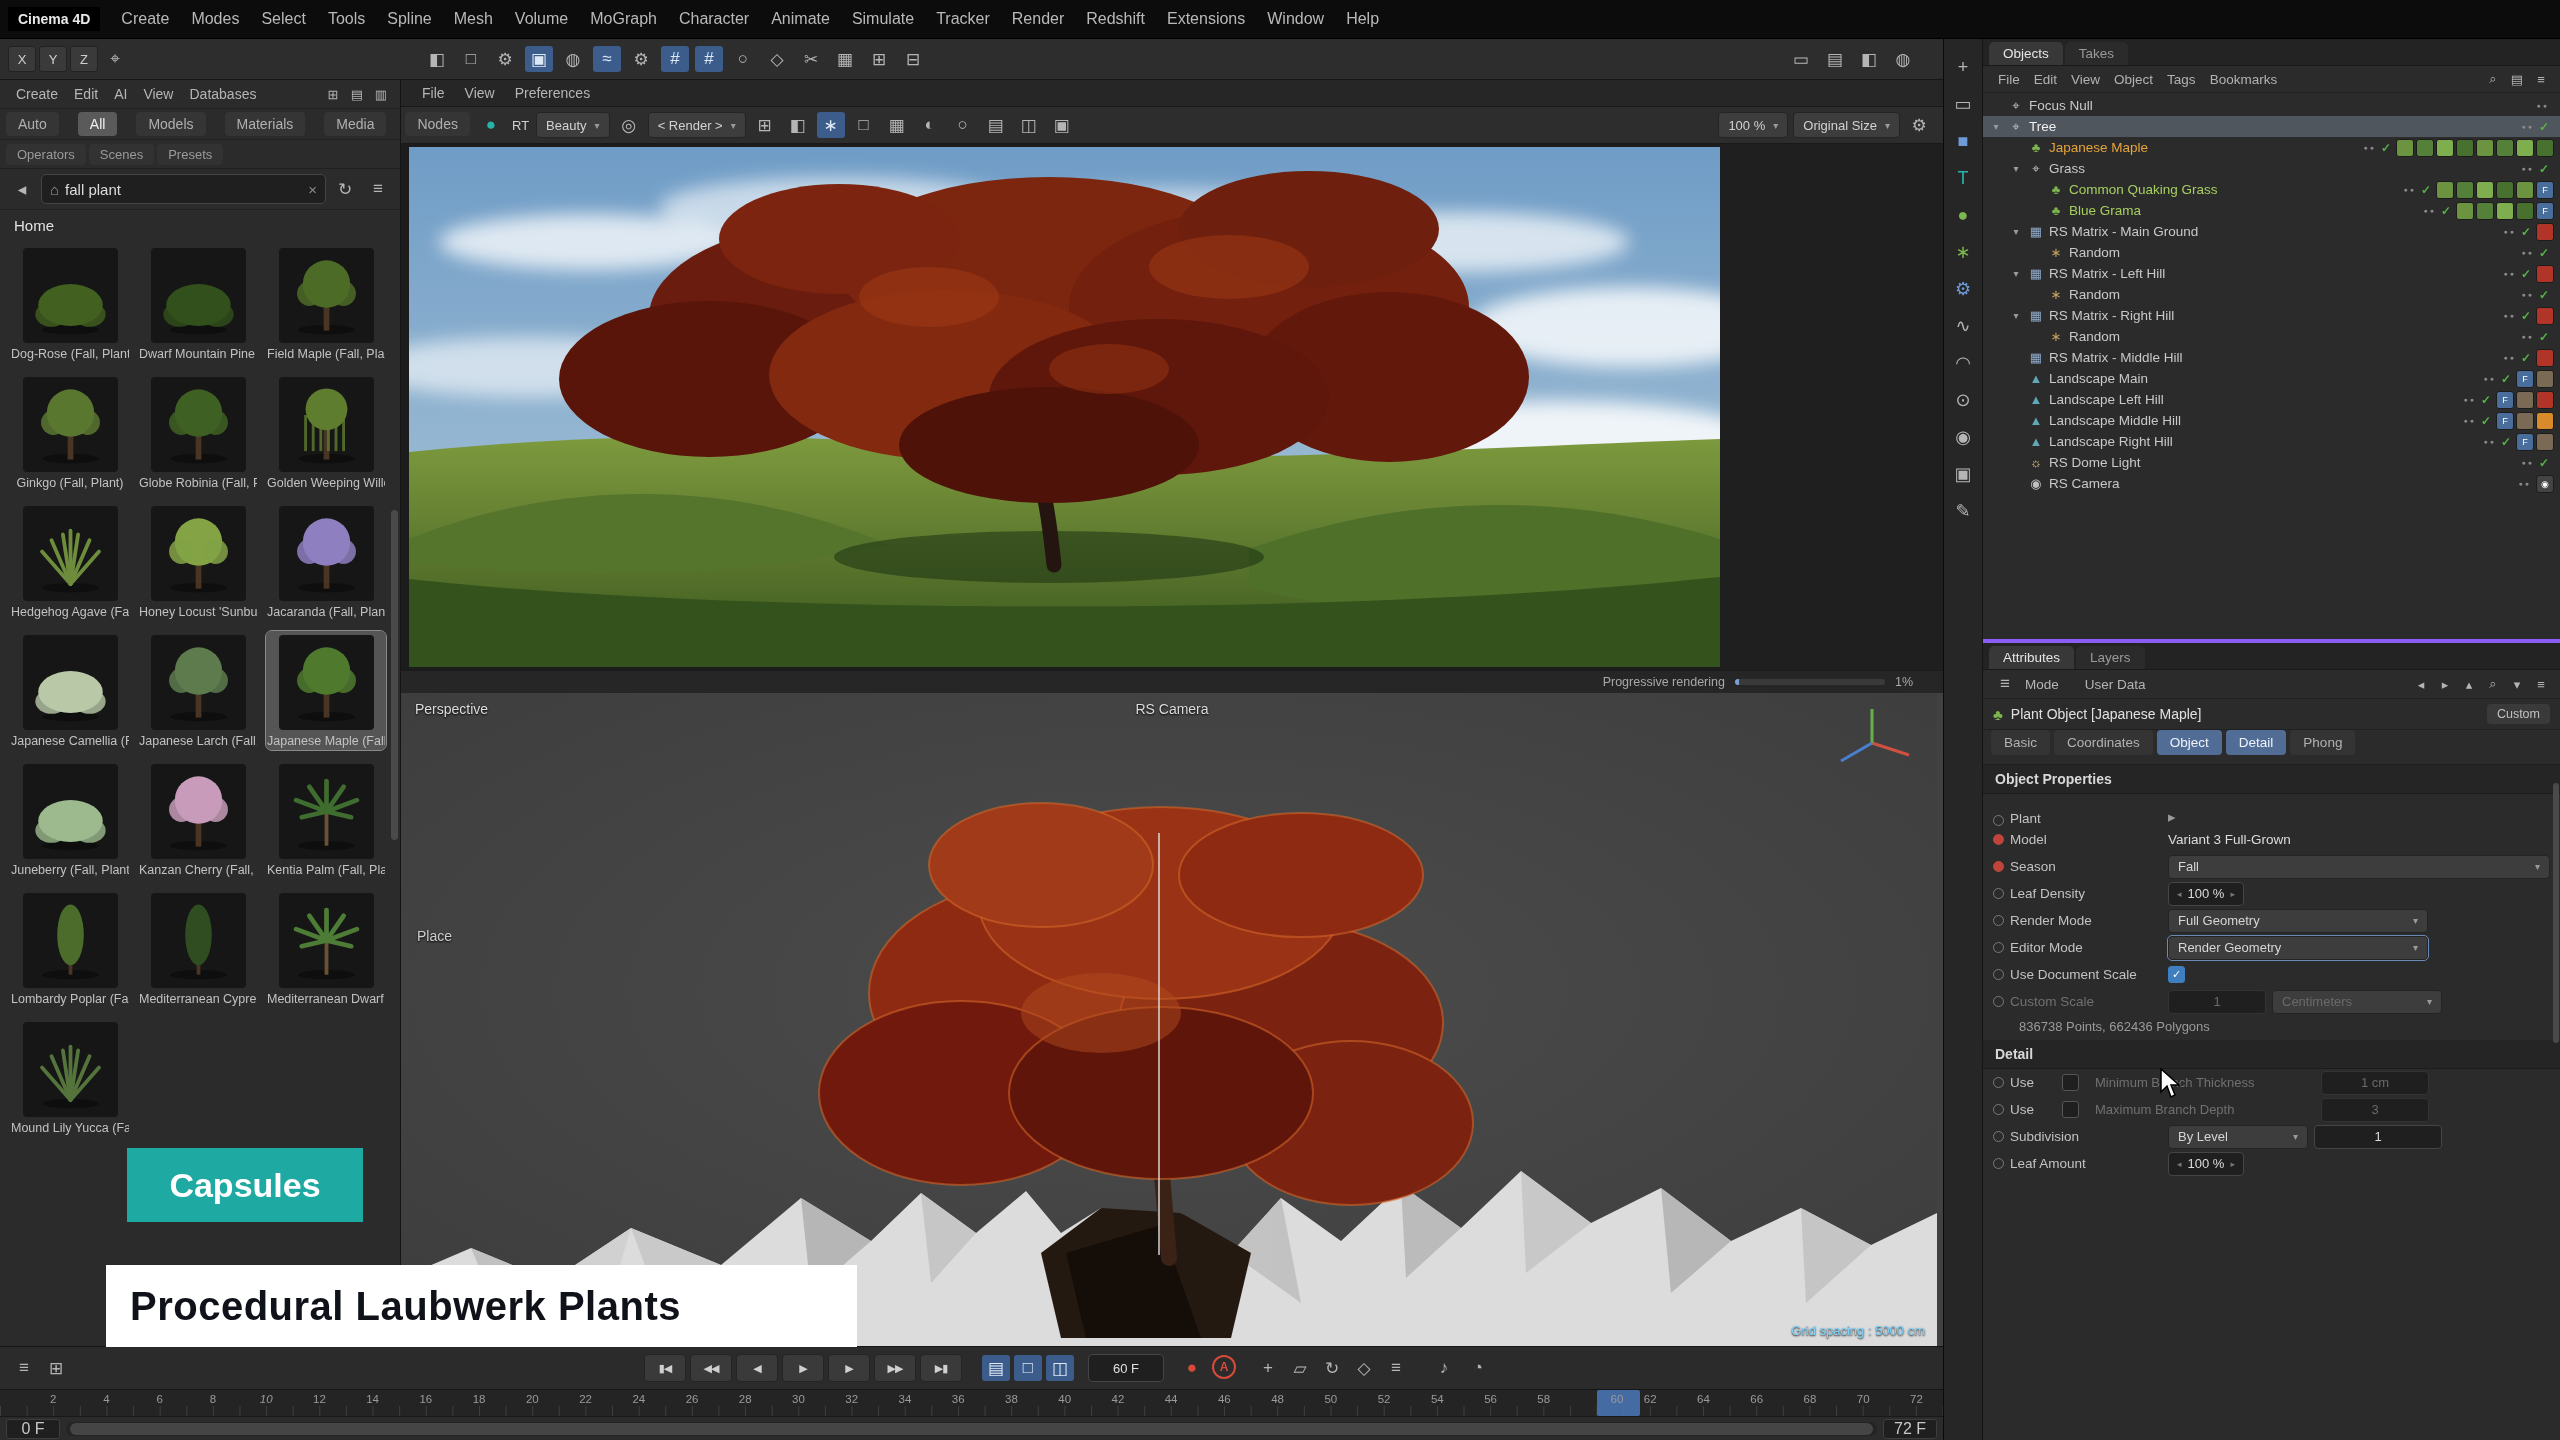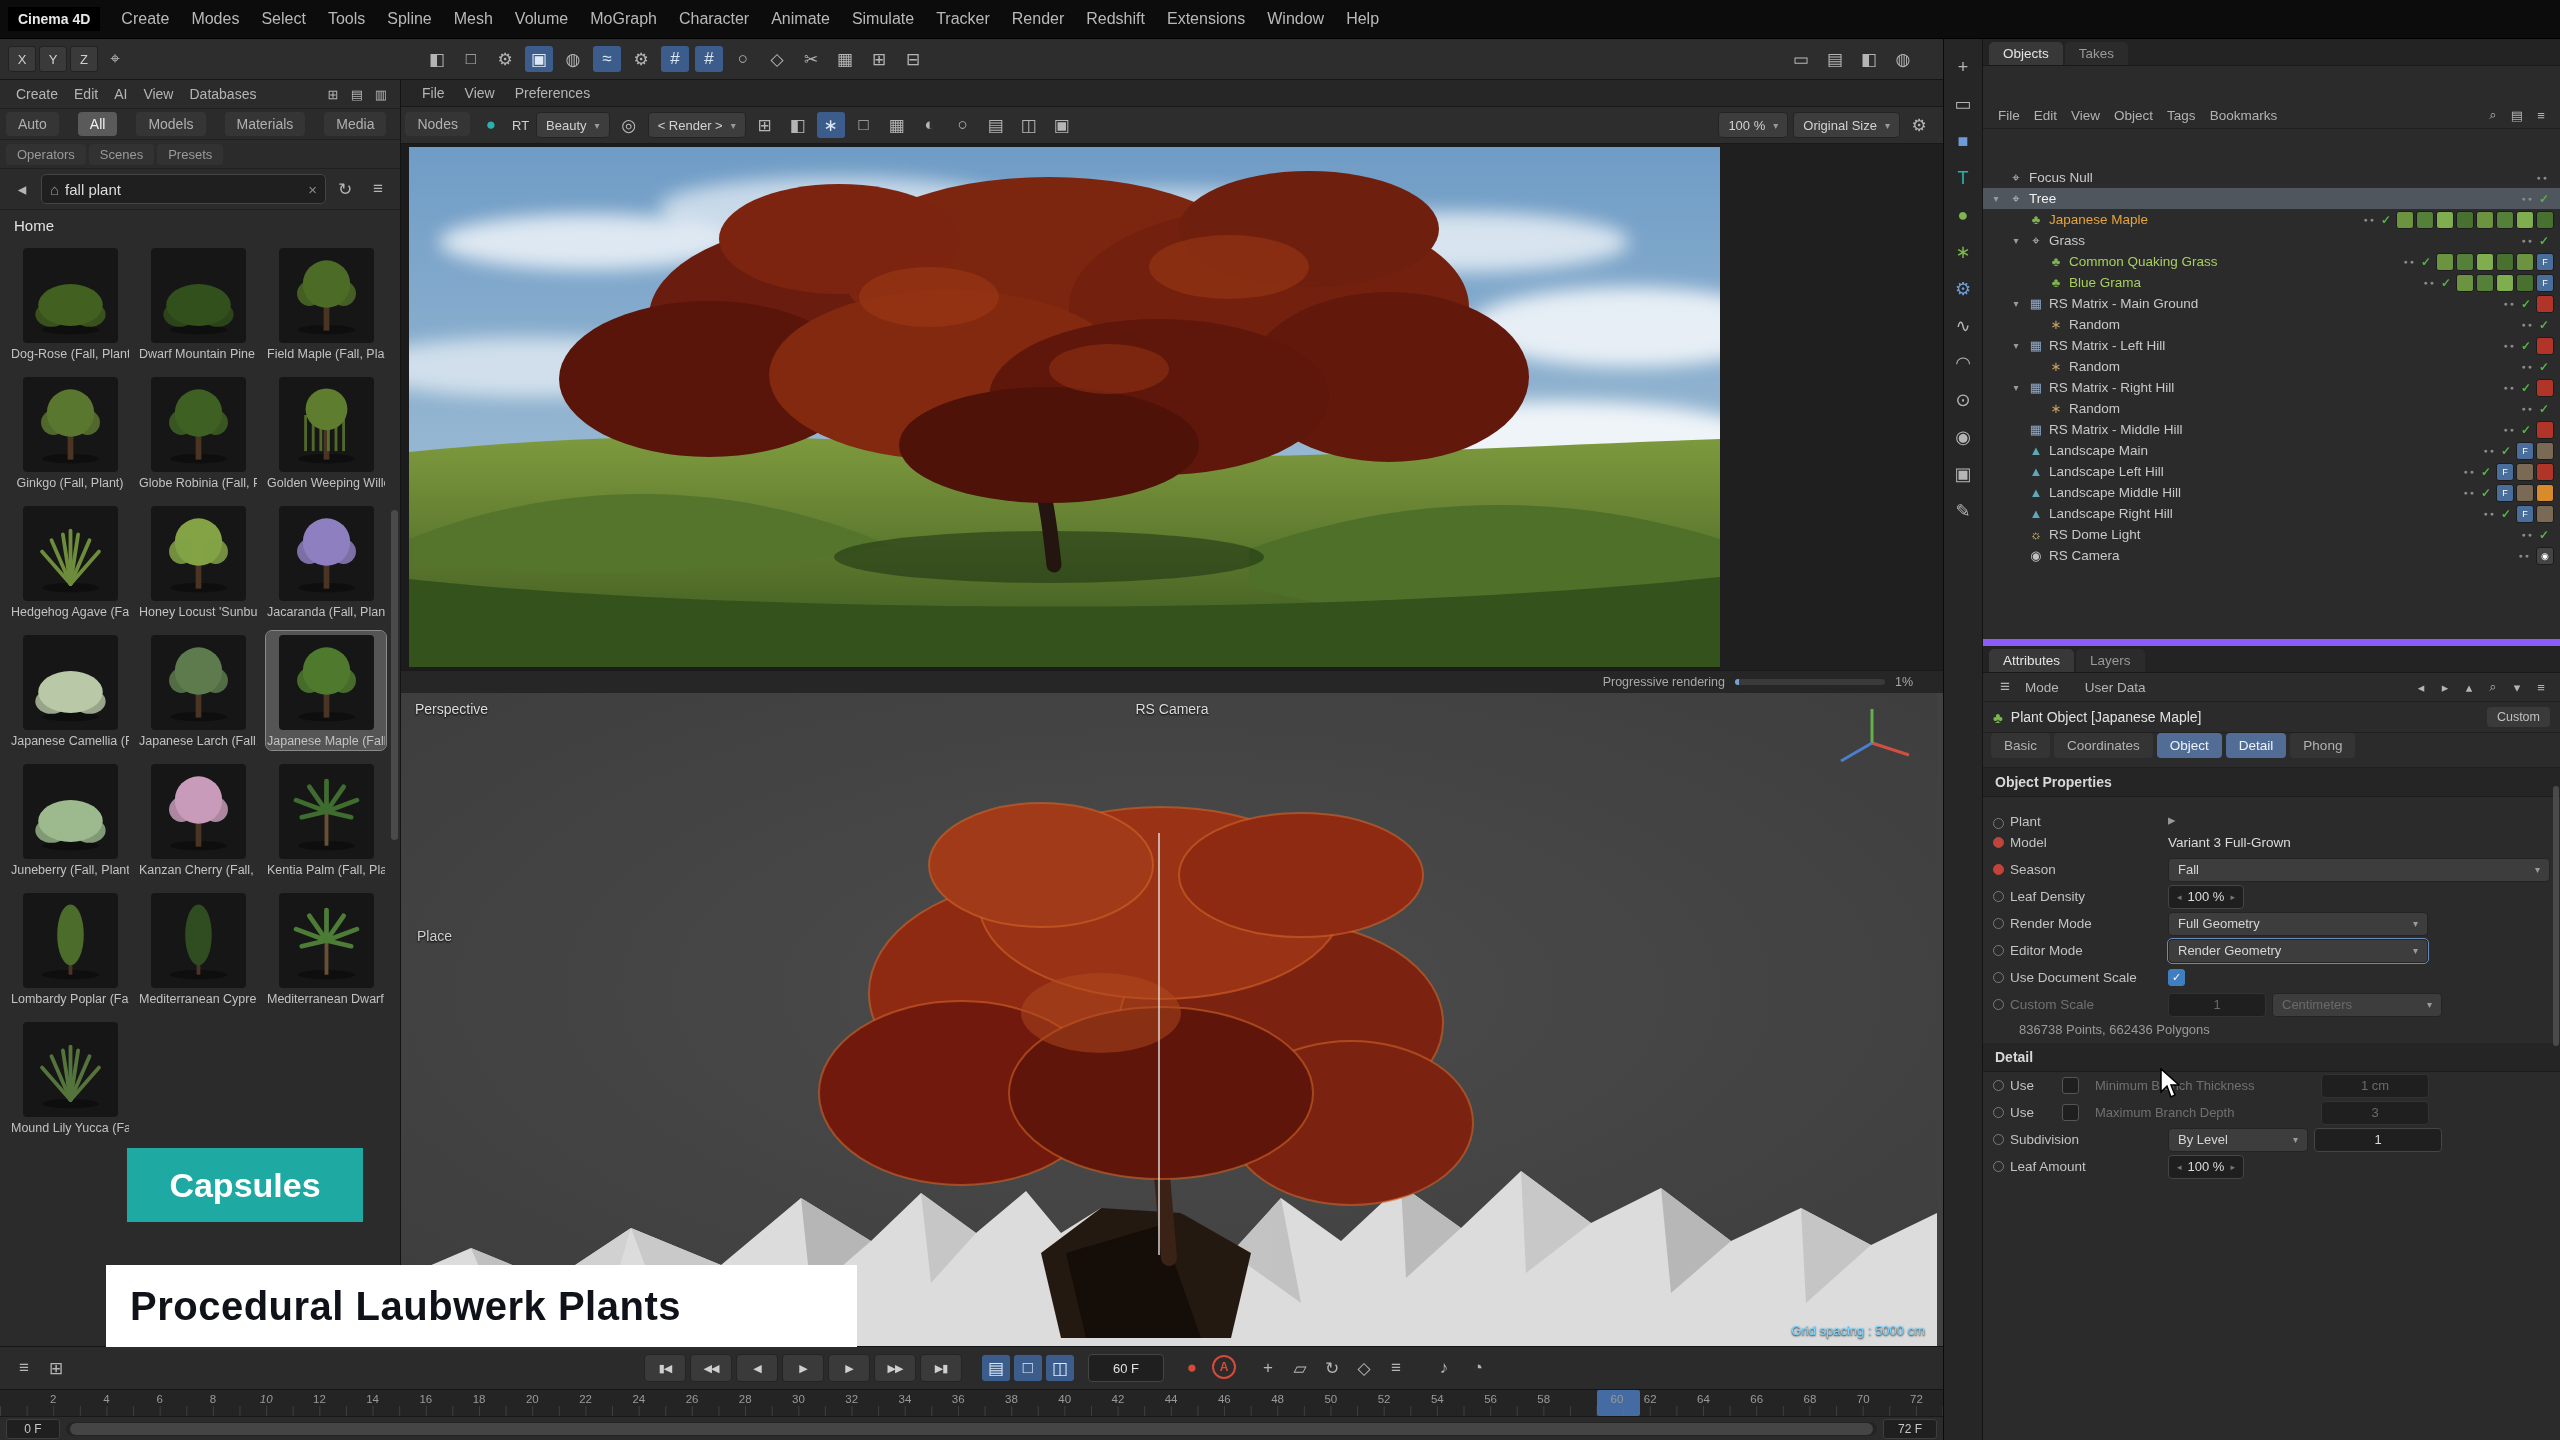--- a/index.html
+++ b/index.html
@@ -81,36 +81,36 @@
   .anim-bar{height:42px;background:#2b2b2b;border-top:1px solid #161616;display:flex;align-items:center;gap:6px;padding:0 10px;}
   .corner-icons{display:flex;gap:4px;margin-right:8px;}
   .transport{display:flex;gap:4px;margin-left:560px;}
   .tr-btn{min-width:30px;height:26px;background:#3a3a3a;border:1px solid #242424;border-radius:4px;display:flex;align-items:center;justify-content:center;font-size:11px;color:#cfcfcf;padding:0 5px;letter-spacing:-1px;}
   .frame-field{width:74px;height:26px;background:#1f1f1f;border:1px solid #444;border-radius:4px;display:flex;align-items:center;justify-content:center;font-size:13px;color:#e0e0e0;margin:0 8px;}
   .ruler{height:26px;background:#242424;border-top:1px solid #161616;position:relative;
      background-image:linear-gradient(90deg,#3e3e3e 1px,transparent 1px);background-size:calc(100%/73) 10px;background-repeat:repeat-x;background-position:0 bottom;}
   .tick{position:absolute;top:3px;transform:translateX(-50%);font-size:11.5px;color:#9a9a9a;}
   .scrubber{position:absolute;top:0;bottom:0;width:calc(100%/73 * 1.6);background:#4a79b8;opacity:.85;border-radius:2px;}
   .range-bar{height:24px;background:#2b2b2b;display:flex;align-items:center;gap:6px;padding:0 6px;border-top:1px solid #191919;}
-  .range-label{width:52px;height:18px;background:#1f1f1f;border:1px solid #3d3d3d;border-radius:3px;font-size:12px;color:#c8c8c8;display:flex;align-items:center;justify-content:center;}
+  .range-label{width:52px;height:18px;background:#1f1f1f;border:1px solid #3d3d3d;border-radius:3px;font-size:16px;color:#c8c8c8;display:flex;align-items:center;justify-content:center;}
   .range-track{flex:1;height:14px;background:#242424;border-radius:7px;position:relative;}
   .range-thumb{position:absolute;inset:1px 4px;background:#454545;border-radius:6px;}
   
   .tool-strip{width:38px;background:#262626;border-right:1px solid #141414;display:flex;flex-direction:column;align-items:center;padding-top:14px;gap:9px;}
   .tool-strip .tbi{width:30px;height:28px;font-size:18px;}
   
   .right-panel{width:577px;background:#2b2b2b;display:flex;flex-direction:column;}
   .rp-tabs{height:26px;background:#232323;display:flex;align-items:flex-end;gap:2px;padding:0 6px;border-bottom:1px solid #191919;}
   .rp-tab{padding:4px 14px;font-size:13.5px;color:#9a9a9a;background:#2b2b2b;border-radius:5px 5px 0 0;}
   .rp-tab.active{color:#e5e5e5;background:#383838;}
   .op-menu{height:26px;display:flex;align-items:center;padding:0 8px;font-size:13.5px;color:#b2b2b2;border-bottom:1px solid #202020;}
   .op-menu .mi{padding:2px 7px;}
   .op-menu-icons{margin-left:auto;display:flex;gap:2px;}
   .op-menu-icons .tbi{width:22px;height:20px;font-size:13px;}
-  .objects-panel{height:600px;display:flex;flex-direction:column;border-bottom:7px solid #8b5cf6;gap:36px;}
+  .objects-panel{height:600px;display:flex;flex-direction:column;border-bottom:4px solid #8b5cf6;}
   .obj-tree{flex:1;padding-top:2px;overflow:hidden;}
   .obj-row{height:21px;display:flex;align-items:center;gap:4px;padding-right:6px;}
   .obj-row.selected{background:#50565e;}
   .twisty{width:14px;text-align:center;color:#9a9a9a;font-size:10px;}
   .obj-ico{width:18px;text-align:center;font-size:13px;}
   .ico-null{color:#b9b9b9;} .ico-plant{color:#7db54e;} .ico-matrix{color:#8fa8c8;}
   .ico-random{color:#c8a060;} .ico-landscape{color:#5fa8b8;} .ico-light{color:#e8d080;} .ico-camera{color:#c0c0c0;}
   .obj-label{font-size:13.5px;color:#c8c8c8;white-space:nowrap;}
   .obj-right{margin-left:auto;display:flex;align-items:center;gap:5px;}
   .vis-dots{font-size:7px;color:#8a8a8a;letter-spacing:2px;}

